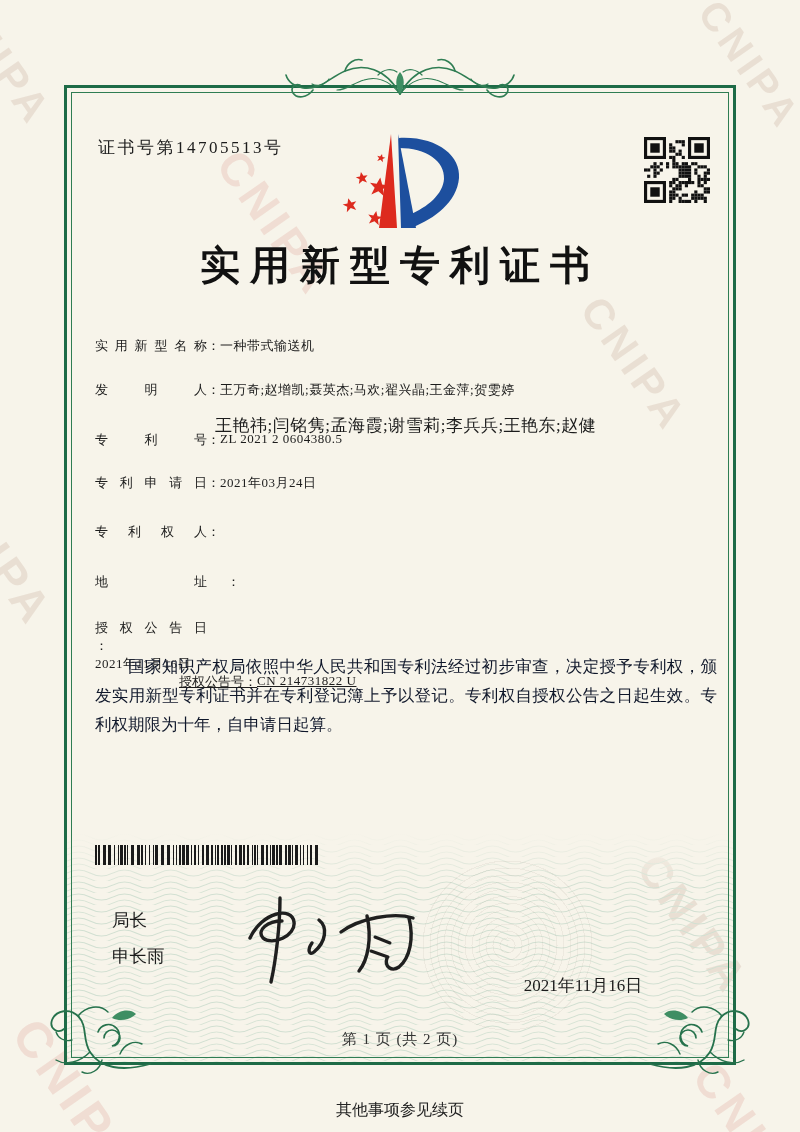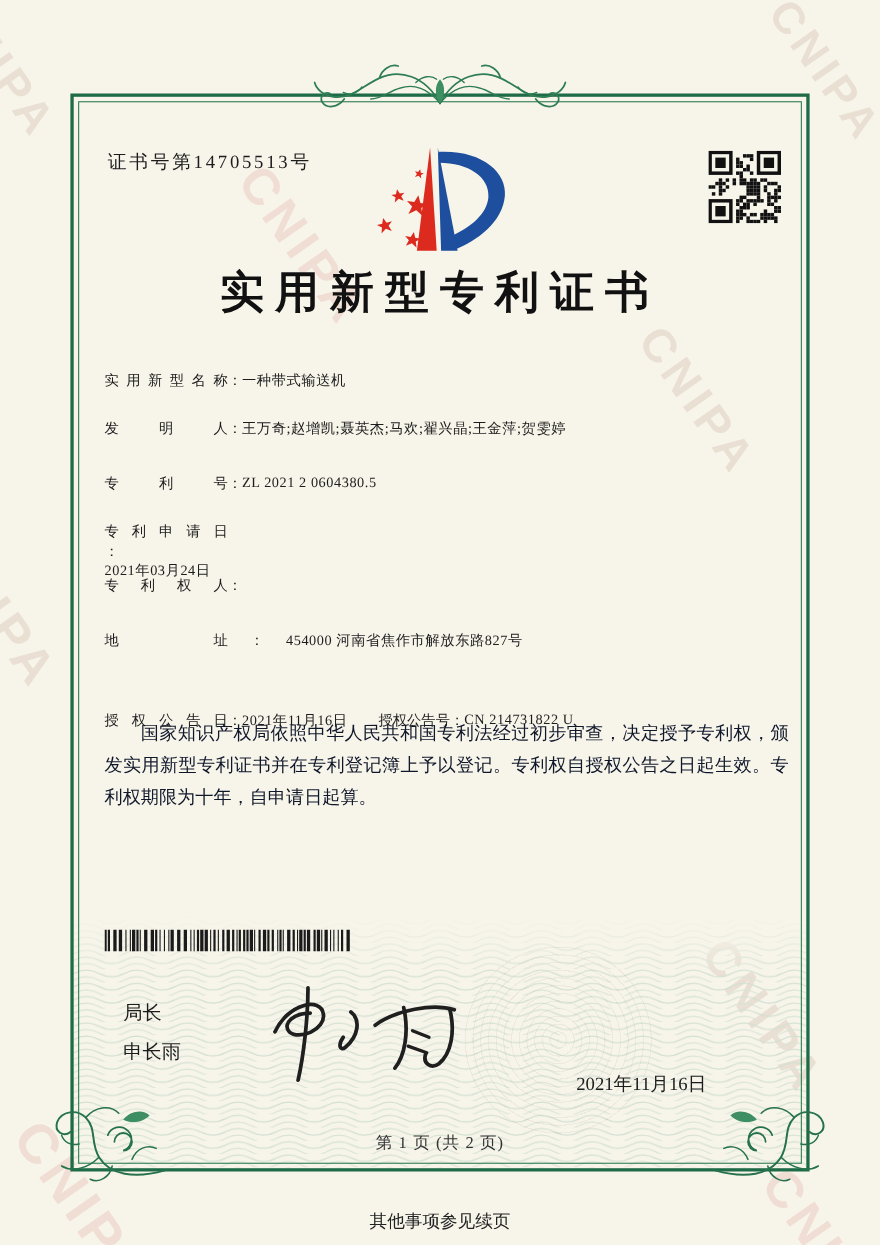--- a/index.html
+++ b/index.html
@@ -48,21 +48,21 @@
   }
   
   .field{ position:absolute; left:95px; font-size:13px; display:flex; }
   .fl{
     display:inline-block; width:112px; text-align:justify; text-align-last:justify;
     flex:none;
   }
   .colon{ flex:none; }
   .fv{ letter-spacing:0.5px; white-space:nowrap; }
   .fv2{ position:absolute; left:215px; font-size:17px; letter-spacing:0.5px; white-space:nowrap; }
-  .pair2{ margin-left:28px; display:flex; }
+  .pair2{ margin-left:84px; display:flex;text-decoration:underline; }
   
   .body-par{
     position:absolute; left:95px; width:622px; font-size:16.5px; line-height:29px;
     text-indent:2em; text-align:justify; color:#0f172a;
   }
   
   .barcode{ position:absolute; left:95px; top:845px; }
   .signer-label{
     position:absolute; left:112px; font-size:17.5px;
     font-family:"Liberation Sans","DejaVu Sans",sans-serif;
@@ -307,45 +307,45 @@
     <span class="fl">实用新型名称</span>
       <span class="colon">：</span>
     <span class="fv">一种带式输送机</span>
   </div>
 
   <div class="field" style="top:381px;justify-content:center;">
     <span class="fl">发明人</span>
       <span class="colon">：</span>
     <span class="fv">王万奇;赵增凯;聂英杰;马欢;翟兴晶;王金萍;贺雯婷</span>
   </div>
+  <div class="fv2" style="top:414px;">王艳祎;闫铭隽;孟海霞;谢雪莉;李兵兵;王艳东;赵健</div>
 
   <div class="field" style="top:431px;">
     <span class="fl">专利号</span>
       <span class="colon">：</span>
     <span class="fv">ZL 2021 2 0604380.5</span>
   </div>
 
-  <div class="field" style="top:474px;flex-direction:column;">
+  <div class="field" style="top:474px;">
     <span class="fl">专利申请日</span>
       <span class="colon">：</span>
     <span class="fv">2021年03月24日</span>
   </div>
 
   <div class="field" style="top:523px;">
     <span class="fl">专利权人</span>
       <span class="colon">：</span>
   </div>
 
   <div class="field" style="top:573px;gap:20px;">
     <span class="fl">地址</span>
       <span class="colon">：</span>
-    <span class="fv">454000 河南省焦作市解放东路827号</span>
-  </div>
-
-  <div class="field" style="top:646px;">
+  </div>
+
+  <div class="field" style="top:619px;flex-direction:column;">
     <span class="fl">授权公告日</span>
       <span class="colon">：</span>
     <span class="fv">2021年11月16日</span>
     <span class="pair2">
       <span>授权公告号</span>
         <span class="colon">：</span>
       <span class="fv">CN 214731822 U</span>
     </span>
   </div>
 

